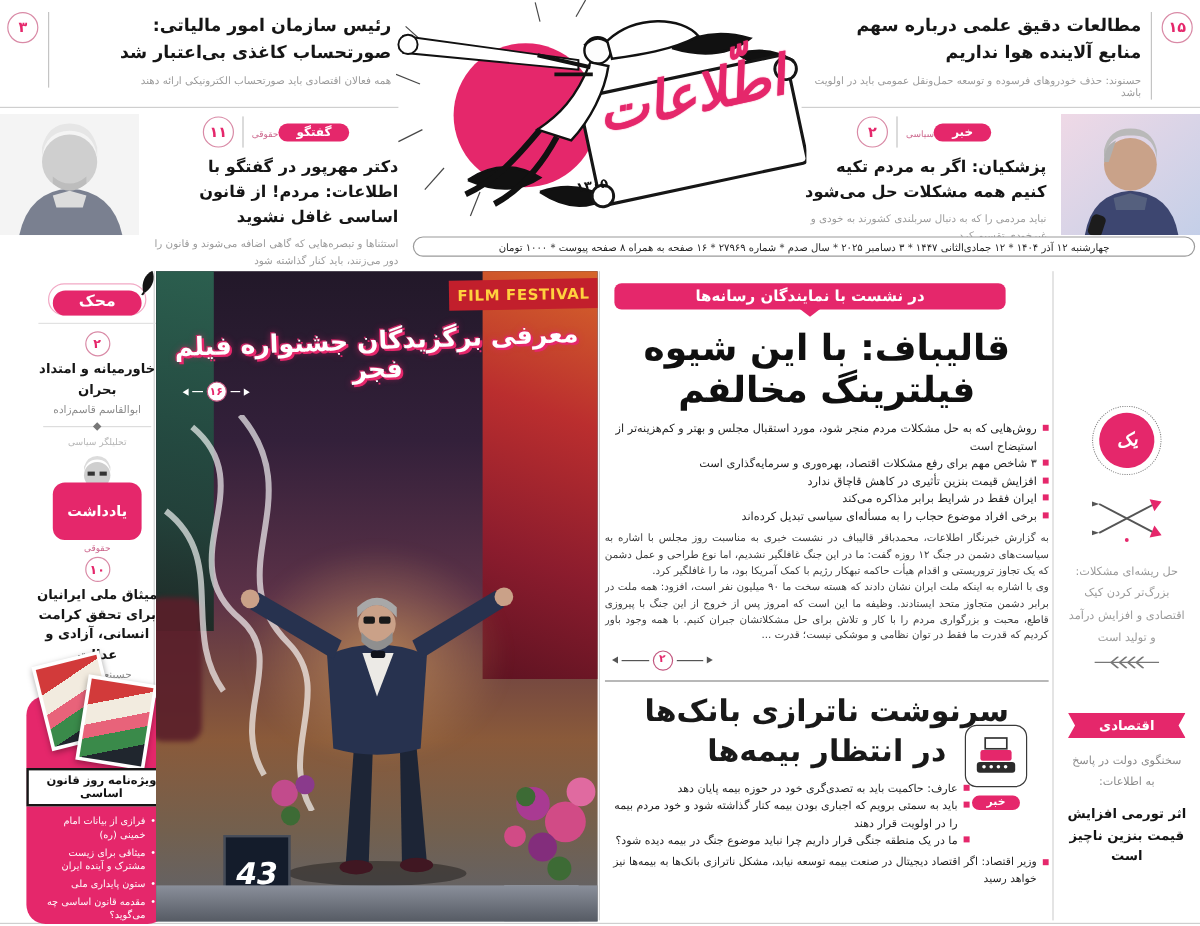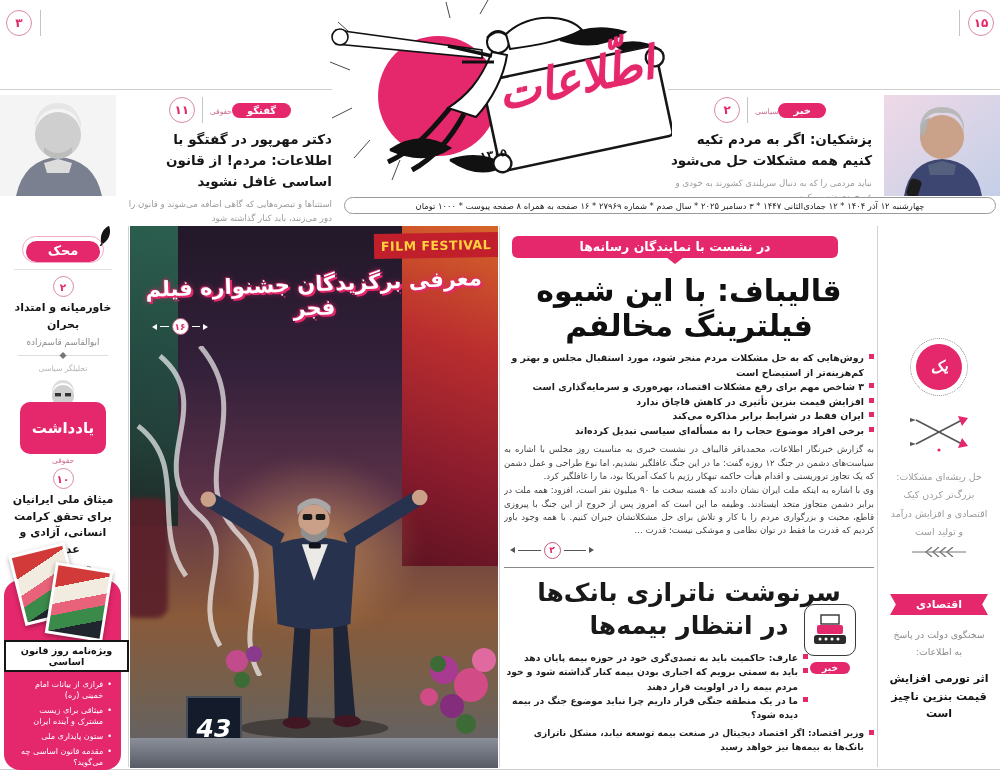--- a/index.html
+++ b/index.html
@@ -37,21 +37,21 @@
       color:var(--pink);font-size:45px;font-weight:bold;font-style:italic;letter-spacing:-2px;text-shadow:0 0 1px var(--pink)}
   .mast-year{position:absolute;left:150px;top:148px;transform:rotate(-10deg);font-size:11px;color:#111;font-weight:bold}
   
   .dateline{position:absolute;top:197px;left:344px;right:4px;height:17px;border:1px solid #9a9a9a;border-radius:10px;
       display:flex;align-items:center;justify-content:center;font-size:8.4px;color:#222;background:#fff;white-space:nowrap;overflow:hidden}
   
   .v{position:absolute;top:226px;bottom:5px;width:1px;background:#d2d2d2}
   .v1{left:128px}.v2{left:499px}.v3{right:122px}
   .hb{position:absolute;left:0;right:0;bottom:2px;height:1px;background:#cfcfcf}
   
-  .rail-l{position:absolute;top:226px;left:2px;width:124px;bottom:4px}
+  .rail-l{position:absolute;top:226px;left:20px;width:124px;bottom:4px}
   .sec{position:absolute;left:2px;right:4px;text-align:center}
   .mahak-cap{position:relative;display:inline-block;border:1px solid #f2a9c5;border-radius:16px;padding:3px;margin-top:4px}
   .mahak-in{background:var(--pink);color:#fff;border-radius:12px;font-size:13px;font-weight:bold;padding:2px 22px 4px}
   .quill{position:absolute;right:-10px;top:-12px;transform:rotate(18deg)}
   .thin{height:1px;background:#e2e2e2;margin:6px 10px}
   .cnum-sm{width:21px;height:21px;min-width:21px;font-size:10.5px;margin:3px auto}
   .rl-h{font-size:11px;font-weight:bold;color:var(--ink);line-height:1.5;margin-top:3px}
   .rl-a{font-size:8.8px;color:#8a8a8a;margin-top:4px}
   .dotdiv{position:relative;height:1px;background:#ddd;margin:8px 14px}
   .dotdiv::after{content:"";position:absolute;left:50%;top:-2.5px;width:5px;height:5px;background:#777;transform:translateX(-50%) rotate(45deg)}
@@ -90,21 +90,21 @@
   .fl{position:absolute;border-radius:50%}
   .pedestal{position:absolute;right:16px;bottom:0;width:62px;height:30px;background:linear-gradient(180deg,#a7adb8,#646a75)}
   .sideman{position:absolute;left:-6px;bottom:150px;width:44px;height:120px;background:#5a1f2a;border-radius:12px;filter:blur(2px);opacity:.9}
   
   .main{position:absolute;top:226px;left:504px;right:126px;bottom:2px;overflow:hidden}
   .kick{position:relative;margin:10px 36px 0 8px;height:22px;background:var(--pink);border-radius:6px;color:#fff;
      font-size:12.5px;font-weight:bold;text-align:center;line-height:22px}
   .kick::after{content:"";position:absolute;left:50%;bottom:-6px;transform:translateX(-50%);
      border-left:9px solid transparent;border-right:9px solid transparent;border-top:7px solid var(--pink)}
   .lead-h{font-size:30px;font-weight:bold;letter-spacing:-1px;text-align:center;color:#101010;margin:15px 0 8px}
-  .blt{display:flex;gap:5px;align-items:flex-end;font-size:9.4px;font-weight:bold;color:#1e1e1e;line-height:1.55;text-align:right}
+  .blt{display:flex;gap:5px;align-items:flex-end;font-size:9.4px;font-weight:normal;color:#1e1e1e;line-height:1.55;text-align:right}
   .sq{display:inline-block;width:5px;height:5px;min-width:5px;background:var(--pink);margin-top:3px;align-self:flex-start}
   .paras p{font-size:8.6px;color:#3c3c3c;text-align:justify;line-height:1.55;margin:1px 0}
   .pagemark{display:flex;align-items:center;gap:3px;width:84px;margin:4px auto 4px 6px;margin-right:auto}
   .pm-l{flex:1;height:1px;background:#555}
   .pm-c{min-width:17px;height:17px;border:1px solid #c2577f;border-radius:50%;color:var(--pink);font-size:9px;font-weight:bold;
      display:flex;align-items:center;justify-content:center;background:#fff}
   .pm-a{width:0;height:0;border-top:3.5px solid transparent;border-bottom:3.5px solid transparent}
   .pm-ar{border-left:5px solid #555}
   .pm-al{border-right:5px solid #555}
   .sep{border:0;border-top:1px solid #8a8a8a;margin:8px 0}
@@ -126,25 +126,33 @@
   .econ-h{font-size:11px;font-weight:bold;color:#141414;line-height:1.55;margin:10px 4px 12px}
 </style>
 </head>
 <body>
 
 <div class="page">
 
   <div class="ts ts-r">
     <div class="cnum">۱۵</div>
     <div class="vbar"></div>
+    <div class="txt">
+      <h2>مطالعات دقیق علمی درباره سهم منابع آلاینده هوا نداریم</h2>
+      <div class="sub">حسنوند: حذف خودروهای فرسوده و توسعه حمل‌ونقل عمومی باید در اولویت باشد</div>
+    </div>
   </div>
 
   <div class="ts ts-l">
     <div class="cnum">۳</div>
     <div class="vbar"></div>
+    <div class="txt">
+      <h2>رئیس سازمان امور مالیاتی: صورتحساب کاغذی بی‌اعتبار شد</h2>
+      <div class="sub">همه فعالان اقتصادی باید صورتحساب الکترونیکی ارائه دهند</div>
+    </div>
   </div>
 
   <div class="rule rule-r"></div>
   <div class="rule rule-l"></div>
 
   <div class="mast">
     <svg width="342" height="194" viewBox="0 0 342 194">
       <g stroke="#1a1a1a" stroke-width="1" opacity=".8">
         <line x1="28" y1="40" x2="8" y2="22"></line>
           <line x1="20" y1="70" x2="0" y2="62"></line>
@@ -272,21 +280,21 @@
           <path d="M10 46 Q14 30 32 29 Q50 30 54 46 Z" fill="#5a5f68"></path>
           <circle cx="32" cy="18" r="11" fill="#cfcfcf"></circle>
           <path d="M21 15 Q23 5 32 5 Q41 5 43 15 L43 11 Q40 2 32 2 Q24 2 21 11 Z" fill="#dcdcdc"></path>
           <rect x="24" y="15" width="6" height="3.4" fill="#333"></rect>
             <rect x="34" y="15" width="6" height="3.4" fill="#333"></rect>
         </svg>
       </div>
     </div>
 
     <div class="sec" style="top:176px">
-      <span class="pill" style="font-size:15px;padding:17px 12px">یادداشت</span>
+      <span class="pill" style="font-size:12px;padding:17px 12px">یادداشت</span>
       <div class="cat">حقوقی</div>
       <div class="cnum cnum-sm">۱۰</div>
       <div class="rl-h">میثاق ملی ایرانیان برای تحقق کرامت انسانی، آزادی و عدالت</div>
       <div class="rl-a">حسینعلی امیری</div>
       <div class="dotdiv"></div>
       <div class="rl-r">استاندار فارس و حقوقدان پیشین شورای نگهبان</div>
       <div class="rl-photo rl-photo2">
         <svg width="66" height="56" viewBox="0 0 66 56">
           <rect width="66" height="56" fill="#fff"></rect>
           <path d="M9 56 Q14 36 33 35 Q52 36 57 56 Z" fill="#4a4f58"></path>

